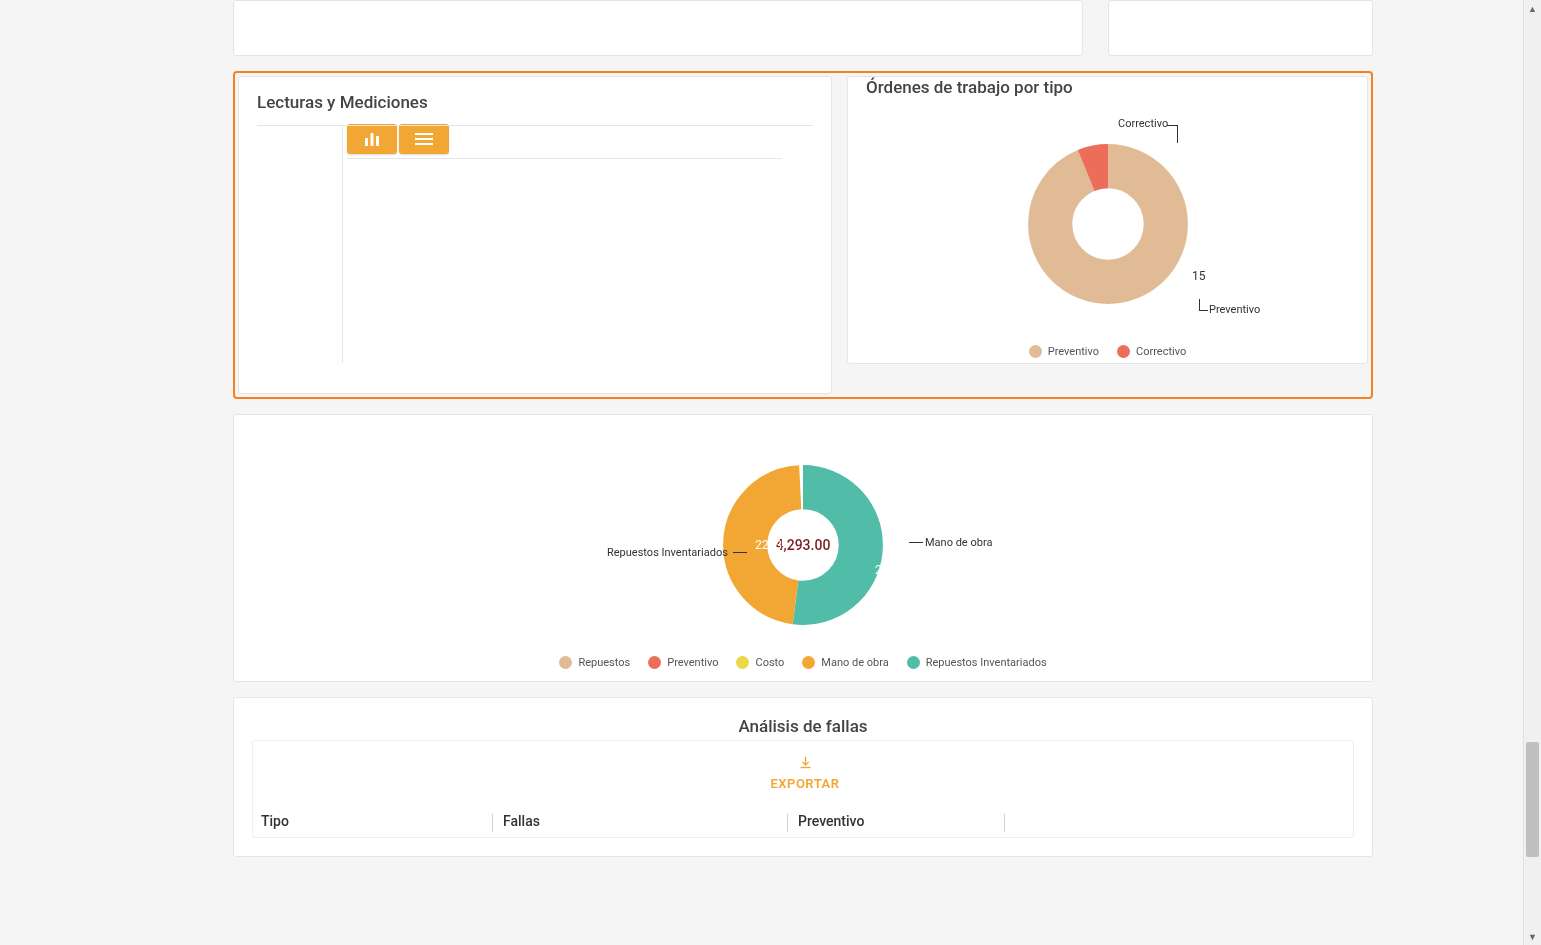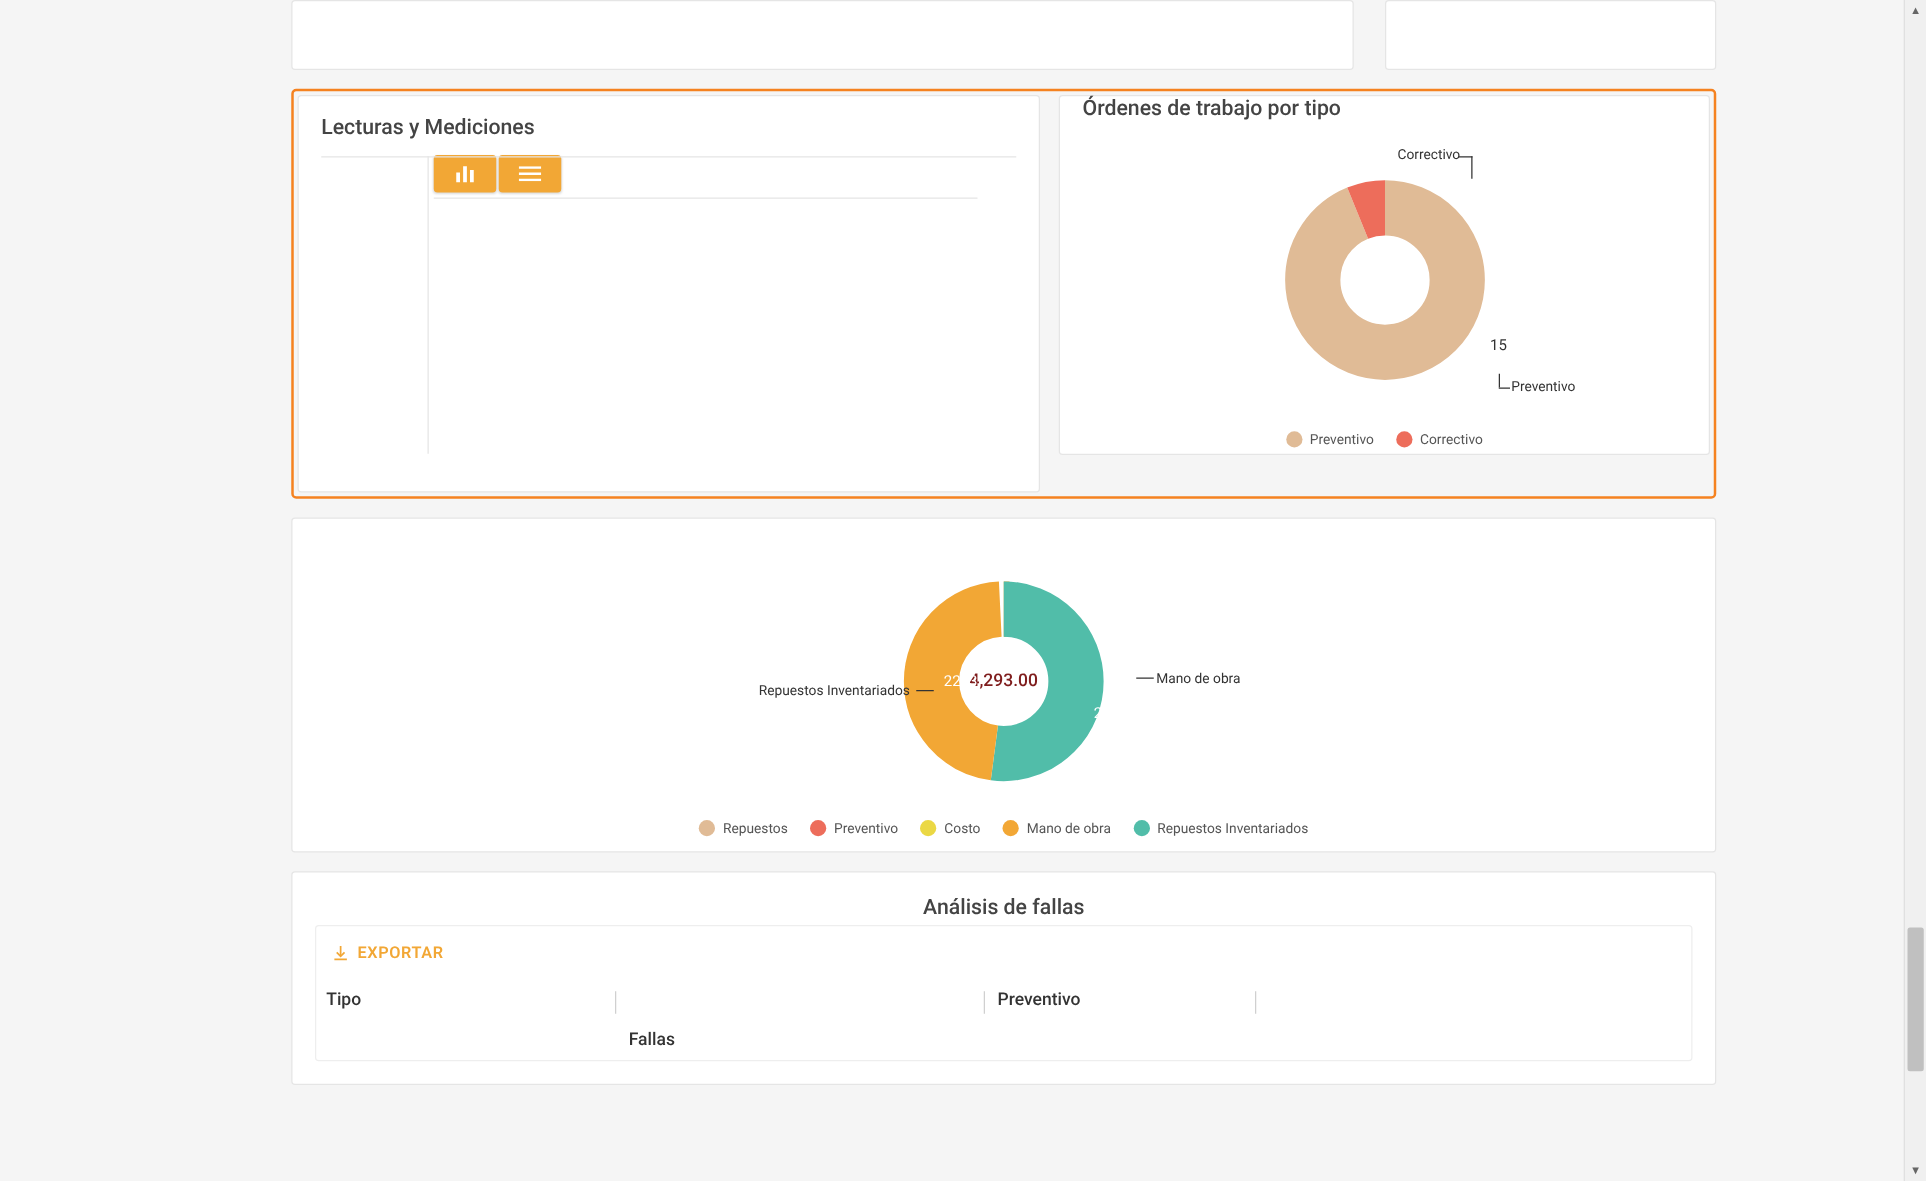--- a/index.html
+++ b/index.html
@@ -27,26 +27,26 @@
 .donut-wrapper{position:relative;width:100%;height:230px;display:flex;align-items:center;justify-content:center;}
 .donut-hole-text{position:absolute;font-size:14px;color:#7f1d1d;font-weight:500;}
 .slice-label{position:absolute;font-size:11px;color:#333;}
 .conn-line{position:absolute;background:#333;}
 .legend{display:flex;align-items:center;justify-content:center;gap:18px;font-size:11px;color:#555;margin-top:6px;}
 .legend-item{display:flex;align-items:center;gap:6px;}
 .swatch{width:13px;height:13px;border-radius:50%;}
 .big-card{background:#fff;border:1px solid #e5e5e5;border-radius:3px;padding:15px 18px 12px 18px;margin-bottom:15px;}
 .big-donut-area{position:relative;height:210px;display:flex;align-items:center;justify-content:center;margin-top:10px;}
 .fail-card{background:#fff;border:1px solid #e5e5e5;border-radius:3px;padding:18px;position:relative;}
-.export-btn{color:#f2a735;font-size:13px;font-weight:600;letter-spacing:.5px;display:flex;align-items:center;gap:6px;cursor:pointer;margin:8px 0 22px 4px;}
+.export-btn{color:#f2a735;font-size:13px;font-weight:600;letter-spacing:.5px;display:flex;align-items:center;gap:6px;cursor:pointer;margin:8px 0 22px 4px;flex-direction:column;}
 .export-btn svg{stroke:#f2a735;fill:none;}
 .tbl-head{display:flex;font-size:14px;color:#333;font-weight:500;}
 .tbl-head .col{padding:0 6px 8px 0;}
 .col.tipo{width:225px;}
-.col.fallas{width:278px;margin-top:32px;}
+.col.fallas{width:278px;}
 .col.acum{width:200px;}
 .vsep{width:1px;height:18px;background:#d0d0d0;margin-right:10px;align-self:flex-start;margin-top:1px;}
 .num-on-slice{position:absolute;font-size:12px;color:#fff;font-weight:400;}
 </style>
 </head>
 <body>
 
 <div class="page">
 
   <div class="scrollbar-track">

